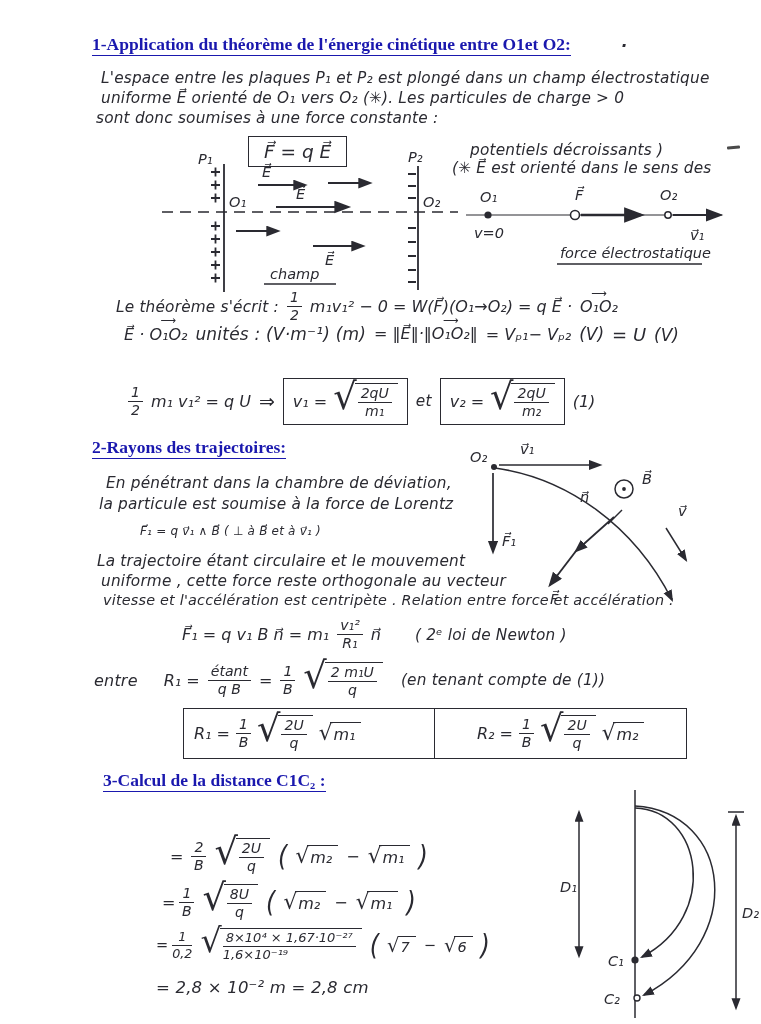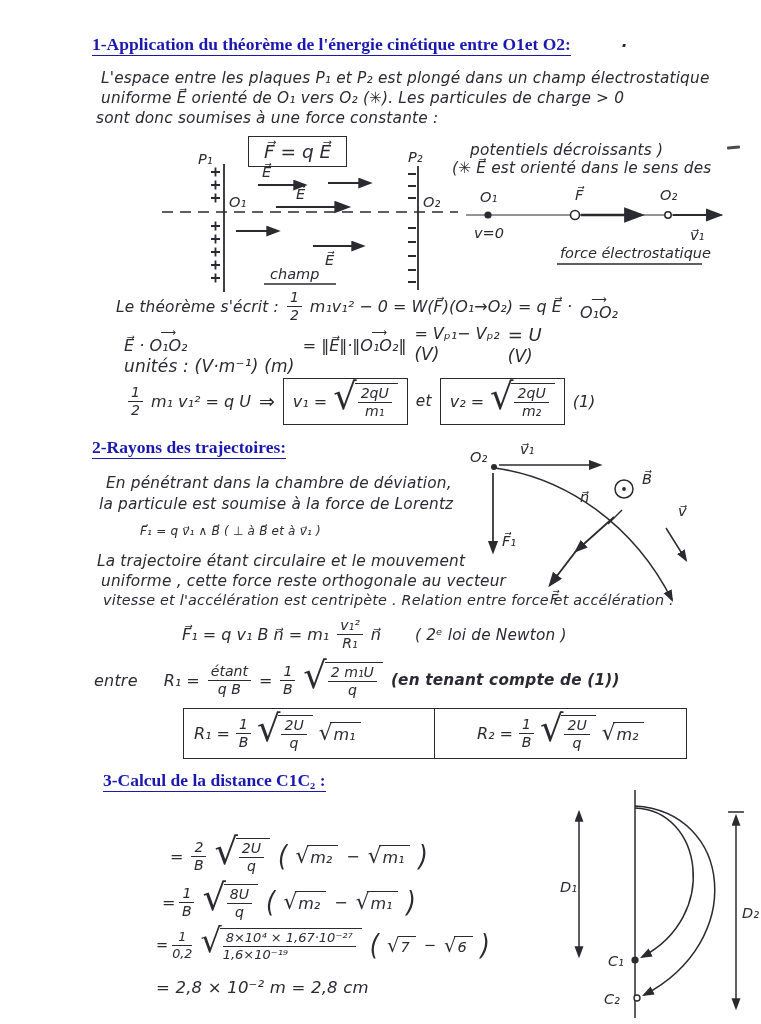--- a/index.html
+++ b/index.html
@@ -17,23 +17,23 @@
   .frow{position:absolute;display:flex;align-items:center;gap:8px;font-style:italic;
         font-size:16px;white-space:nowrap;}
   .frac{display:inline-block;text-align:center;vertical-align:middle;line-height:1.1;font-size:.88em;}
   .frac .num{display:block;border-bottom:1.5px solid #2a2a31;padding:0 3px 1px;}
   .frac .den{display:block;padding-top:1px;}
   .sqrt{display:inline-flex;align-items:flex-start;}
   .sqrt::before{content:"√";font-style:normal;font-size:1.35em;line-height:1;margin-right:-2px;}
   .sqrt.tall::before{font-size:2.3em;margin-top:-4px;}
   .sqrt .body{border-top:1.5px solid #2a2a31;padding:2px 6px 0 3px;display:inline-block;}
   .boxed{border:1.7px solid #2a2a31;padding:4px 9px;display:inline-flex;align-items:center;gap:6px;}
-  .stack{display:inline-flex;flex-direction:column;align-items:flex-start;gap:1px;}
+  .stack{display:inline-flex;flex-direction:row;align-items:center;gap:8px;}
   .stack .under{font-size:17px;}
-  .vec-over{position:relative;display:inline-block;margin-top:12px;}
+  .vec-over{position:relative;display:inline-block;}
   .vec-over::after{content:"⟶";position:absolute;left:0;right:0;top:-.95em;font-size:.68em;
                    text-align:center;font-style:normal;}
   .bp{font-size:24px;font-weight:400;transform:scaleY(1.2);display:inline-block;}
   .fqe-box{position:absolute;border:1.7px solid #2a2a31;padding:4px 15px;font-size:18.5px;
            font-style:italic;white-space:nowrap;}
   .rbox{position:absolute;border:1.7px solid #2a2a31;display:grid;grid-template-columns:1fr 1fr;}
   .rbox .cell{display:flex;align-items:center;gap:6px;padding:6px 10px;font-style:italic;font-size:16px;}
   .rbox .cell.first{border-right:1.7px solid #2a2a31;}
   .rbox .cell.second{padding-left:42px;}
   svg{overflow:visible;}
@@ -231,21 +231,21 @@
     <span>=</span>
     <span class="frac">
       <span class="num">1</span>
       <span class="den">B</span>
     </span>
     <span class="sqrt tall">
         <span class="body">
       <span class="frac"><span class="num">2 m₁U</span><span class="den">q</span></span>
     </span>
       </span>
-    <span class="hw sz15" style="margin-left:0;font-weight:bold;">(en tenant compte de (1))</span>
+    <span class="hw sz15" style="margin-left:10px;">(en tenant compte de (1))</span>
   </div>
 
   <div class="rbox" style="left:183px;top:708px;width:502px;">
     <div class="cell first">
       <span>R₁ =</span>
       <span class="frac">
         <span class="num">1</span>
         <span class="den">B</span>
       </span>
       <span class="sqrt tall">

